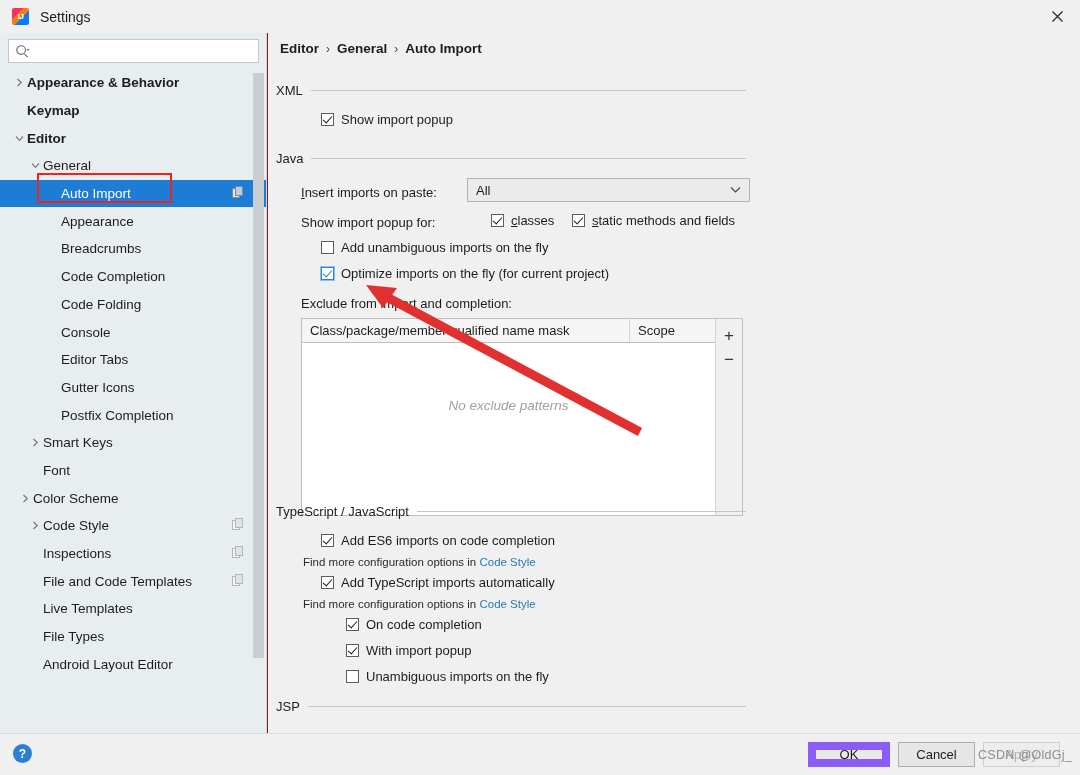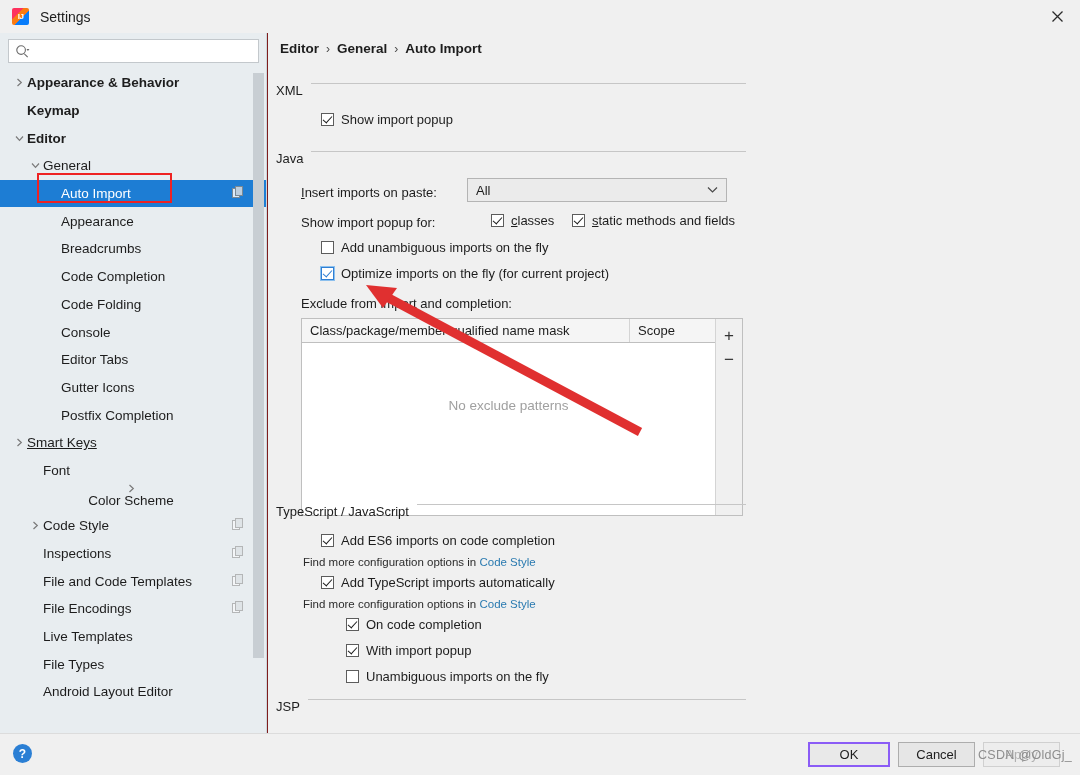--- a/index.html
+++ b/index.html
@@ -136,21 +136,21 @@
     position: absolute; left: 12px; top: 8px;
     font-size: 13.5px; font-weight: bold;
     display: flex; align-items: center; gap: 7px;
   }
   .breadcrumb .sep { font-weight: normal; color: #4a4a4a; font-size: 12px; }
 
   .content { position: absolute; left: 0; top: 0; width: 812px; height: 700px; }
 
   .section-header {
     position: absolute;
-    display: flex; 
+    display: flex; align-items: center;
     width: 470px;
     font-size: 13px; color: #1d1d1d;
   }
   .section-header .rule {
     flex: 1; height: 1px; background: #c6c6c6; margin-left: 8px;
   }
 
   .cb-row {
     position: absolute;
     display: flex; align-items: center;
@@ -222,20 +222,21 @@
     padding-left: 8px;
     font-size: 13px;
     height: 23px;
   }
   .th.col1 { flex: 1; border-right: 1px solid #d4d4d4; }
   .th.col2 { width: 85px; }
   .table-body {
     position: relative;
     height: 150px;
     background: #fff;
+    font-style: italic;
   }
   .empty-text {
     position: absolute; left: 0; right: 0; top: 55px;
     text-align: center;
     color: #a0a0a0;
     font-size: 13.5px;
   }
   .table-side {
     width: 27px;
     border-left: 1px solid #d4d4d4;
@@ -279,21 +280,21 @@
     height: 25px;
     background: #e6e6e6;
     border: 1px solid #adadad;
     font-size: 13px;
     display: flex; align-items: center; justify-content: center;
     cursor: pointer;
     color: #1d1d1d;
     font-family: "Liberation Sans", sans-serif;
   }
   .btn.primary {
-    border: 2px solid #8b5cf6;
+    border: 8px solid #8b5cf6;
     background: #e9e9e9;
   }
   .btn.disabled {
     color: #b0b0b0;
     border-color: #d0d0d0;
     background: #ededed;
     cursor: default;
     text-align: right;
   }
   .watermark {
@@ -401,33 +402,33 @@
           <span class="label">Editor Tabs</span>
         </div>
         <div class="tree-row" style="padding-left: 46px;">
           <span class="twisty"></span>
           <span class="label">Gutter Icons</span>
         </div>
         <div class="tree-row" style="padding-left: 46px;">
           <span class="twisty"></span>
           <span class="label">Postfix Completion</span>
         </div>
-        <div class="tree-row" style="padding-left: 12px; text-decoration: underline;">
+        <div class="tree-row" style="padding-left: 28px;">
           <span class="twisty">
             <svg width="9" height="9" viewBox="0 0 9 9">
               <path d="M2.5 1 L6.3 4.5 L2.5 8" stroke="#7a7a7a" stroke-width="1.2" fill="none"></path>
             </svg>
           </span>
           <span class="label">Smart Keys</span>
         </div>
         <div class="tree-row" style="padding-left: 28px;">
           <span class="twisty"></span>
           <span class="label">Font</span>
         </div>
-        <div class="tree-row" style="padding-left: 18px; flex-direction: column;">
+        <div class="tree-row" style="padding-left: 18px;">
           <span class="twisty">
             <svg width="9" height="9" viewBox="0 0 9 9">
               <path d="M2.5 1 L6.3 4.5 L2.5 8" stroke="#7a7a7a" stroke-width="1.2" fill="none"></path>
             </svg>
           </span>
           <span class="label">Color Scheme</span>
         </div>
         <div class="tree-row" style="padding-left: 28px;">
           <span class="twisty">
             <svg width="9" height="9" viewBox="0 0 9 9">
@@ -451,28 +452,20 @@
         <div class="tree-row" style="padding-left: 28px;">
           <span class="twisty"></span>
           <span class="label">File and Code Templates</span>
           <span class="copy-icon"><svg width="12" height="12" viewBox="0 0 12 12">
               <rect x="0.5" y="2.5" width="7" height="9" fill="#ffffff" stroke="#8a8a8a" stroke-width="1"></rect>
               <rect x="3.5" y="0.5" width="7" height="9" fill="#d9dde0" stroke="#8a8a8a" stroke-width="1"></rect>
             </svg></span>
         </div>
         <div class="tree-row" style="padding-left: 28px;">
           <span class="twisty"></span>
-          <span class="label">File Encodings</span>
-          <span class="copy-icon"><svg width="12" height="12" viewBox="0 0 12 12">
-              <rect x="0.5" y="2.5" width="7" height="9" fill="#ffffff" stroke="#8a8a8a" stroke-width="1"></rect>
-              <rect x="3.5" y="0.5" width="7" height="9" fill="#d9dde0" stroke="#8a8a8a" stroke-width="1"></rect>
-            </svg></span>
-        </div>
-        <div class="tree-row" style="padding-left: 28px;">
-          <span class="twisty"></span>
           <span class="label">Live Templates</span>
         </div>
         <div class="tree-row" style="padding-left: 28px;">
           <span class="twisty"></span>
           <span class="label">File Types</span>
         </div>
         <div class="tree-row" style="padding-left: 28px;">
           <span class="twisty"></span>
           <span class="label">Android Layout Editor</span>
         </div>
@@ -508,21 +501,21 @@
       </div>
 
       <div class="section-header" style="left:8px; top:118px;">
         <span>Java</span>
         <span class="rule"></span>
       </div>
 
       <div class="field-label" style="left:33px; top:152px;">
         <u>I</u><span>nsert imports on paste:</span>
       </div>
-      <div class="combo" style="left:199px; top:145px; width:260px; height:24px;">
+      <div class="combo" style="left:199px; top:145px; width:283px; height:24px;">
         <span>All</span>
         <svg class="chev" width="11" height="7" viewBox="0 0 11 7">
           <path d="M1 1 L5.5 5.5 L10 1" stroke="#4a4a4a" stroke-width="1.2" fill="none"></path>
         </svg>
       </div>
 
       <div class="field-label" style="left:33px; top:182px;">Show import popup for:</div>
 
       <div class="cb-row" style="left:203px; top:180px;">
         <span class="cb checked"></span>

